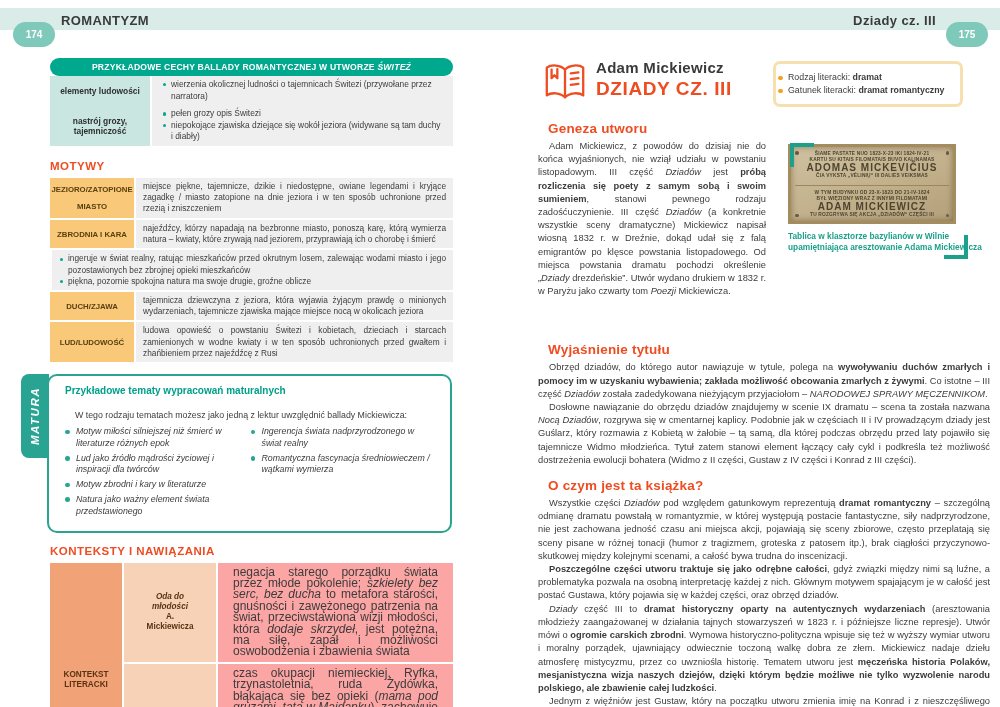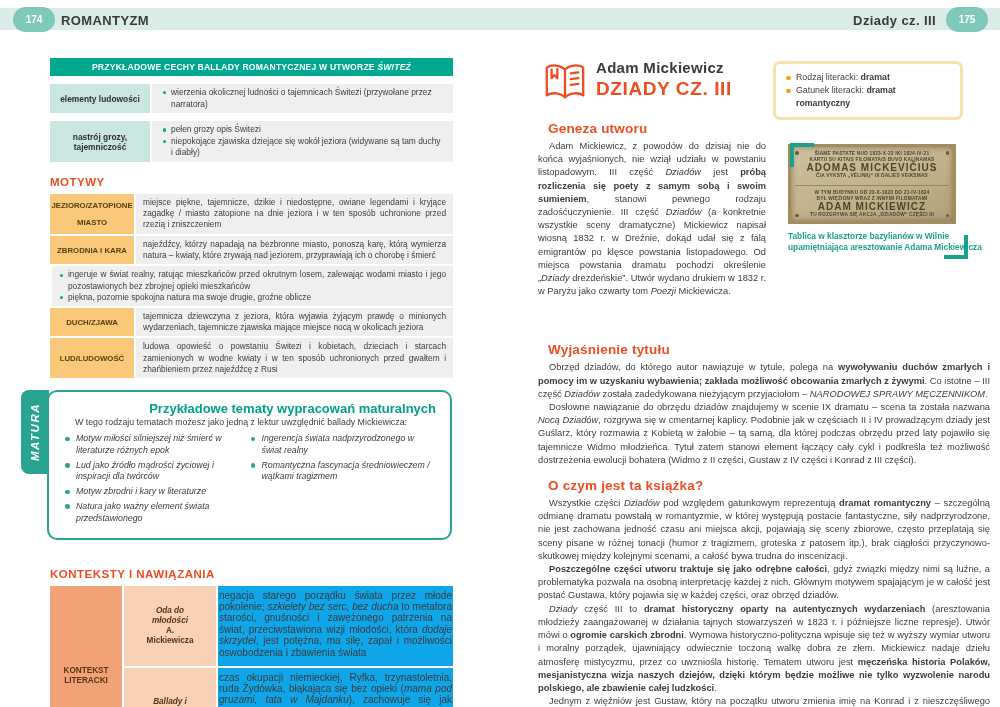--- a/index.html
+++ b/index.html
@@ -4,36 +4,36 @@
 <style>
   * { margin:0; padding:0; box-sizing:border-box; }
   html,body { width:1000px; height:707px; }
   body {
     font-family:"Liberation Sans", sans-serif;
     background:#ffffff; color:#3c3c3b; position:relative; overflow:hidden;
   }
   
   .band { position:absolute; top:8px; left:0; right:0; height:22px; background:#d9ece8; }
   .bubble {
-    position:absolute; top:7px; width:42px; height:25px; background:#7fc9bb;
+    position:absolute; top:22px; width:42px; height:25px; background:#7fc9bb;
     border-radius:13px; color:#fff; font-weight:bold; font-size:10px;
     display:flex; align-items:center; justify-content:center;
   }
   .bubble.l { left:13px; } .bubble.r { right:12px; }
   .runhead { position:absolute; top:13px; font-size:13px; font-weight:bold; letter-spacing:.4px; color:#3a3a3a; }
   .runhead.l { left:61px; } .runhead.r { right:64px; }
 
   
   .col-left { position:absolute; left:50px; top:58px; width:403px; }
 
   .t1 .thead {
     background:#00a88e; color:#fff; font-size:8.6px; font-weight:bold;
-    text-align:center; padding:4px 2px; letter-spacing:.2px;
-  }
-  .t1 .row { display:flex; margin-top:8px; }
+    text-align:center; padding:4px 2px; letter-spacing:.2px;border-radius:9px;
+  }
+  .t1 .row { display:flex; margin-top:0; }
   .t1 .lab {
     width:100px; background:#c9e7e0; display:flex; align-items:center; justify-content:center;
     font-weight:bold; font-size:8.4px; text-align:center; padding:3px; color:#2f2f2f;
   }
   .t1 .val { flex:1; background:#efefef; padding:3px 10px; margin-left:2px; font-size:8.4px; line-height:11.6px; }
 
   ul.b { list-style:none; }
   ul.b li { position:relative; padding-left:9px; }
   ul.b li::before { content:""; position:absolute; left:1px; top:4.2px; width:3.2px; height:3.2px; border-radius:50%; background:#00a88e; }
 
@@ -51,52 +51,52 @@
     border:2px solid #29a492; border-radius:10px; padding:9px 14px 10px 16px;
   }
   .matura .tab {
     position:absolute; left:-28px; top:-2px; width:28px; height:84px; background:#29a492;
     border-radius:8px 0 0 8px; display:flex; align-items:center; justify-content:center;
   }
   .matura .tab span {
     writing-mode:vertical-rl; transform:rotate(180deg); color:#fff; font-weight:bold;
     font-style:italic; font-size:11.5px; letter-spacing:1.5px;
   }
-  .matura h3 { color:#00a08a; font-size:13px; font-weight:bold; margin-bottom:1px;text-align:right; }
+  .matura h3 { color:#00a08a; font-size:10px; font-weight:bold; margin-bottom:14px; }
   .matura .intro { font-size:8.8px; margin:0 0 6px 10px; }
   .matura .cols { display:flex; gap:0; }
   .matura ul { list-style:none; flex:1; }
   .matura li { position:relative; padding-left:11px; font-style:italic; font-size:8.8px; line-height:11.8px; margin-bottom:3px; }
   .matura li::before { content:""; position:absolute; left:0; top:3.5px; width:4.5px; height:4.5px; border-radius:50%; background:#29a492; }
 
   .ctx { display:flex; margin-top:2px; }
   .ctx .cat {
     width:72px; background:#f1a377; display:flex; align-items:center; justify-content:center;
     font-weight:bold; font-size:8.2px; color:#5a3214; text-align:center; line-height:10px;
   }
   .ctx .rows { flex:1; margin-left:2px; display:flex; flex-direction:column; gap:2px; }
   .ctx .row { display:flex; }
   .ctx .work {
     width:92px; background:#f8d2b6; display:flex; flex-direction:column; align-items:center; justify-content:center;
     font-size:8.2px; font-weight:bold; color:#5a3214; text-align:center; padding:20px; line-height:10px;
   }
   .ctx .work .wt { font-style:italic; }
-  .ctx .txt { flex:1; background:#0ea5e9; margin-left:2px; padding:4px 1px; font-size:10px; line-height:11.4px; text-align:justify; }
+  .ctx .txt { flex:1; background:#fca5a5; margin-left:2px; padding:4px 15px; font-size:12px; line-height:11.4px; text-align:justify; }
 
   
   .col-right { position:absolute; left:538px; top:56px; width:452px; }
 
   .titlebar { display:flex; align-items:flex-start; height:54px; position:relative; }
   .book-ic { width:46px; height:48px; margin:2px 8px 0 4px; flex:0 0 auto; }
   .tb-text .author { font-size:15px; font-weight:bold; color:#3a3a3a; letter-spacing:.3px; margin-top:3px; }
   .tb-text .title  { font-size:19px; font-weight:bold; color:#ee4d22; letter-spacing:.6px; margin-top:2px; }
 
   .infobox {
     position:absolute; right:27px; top:5px; width:190px;
-    border:3px solid #f7e0b0; border-radius:7px; background:#fff; padding:7px 9px;
+    border:3px solid #f7e0b0; border-radius:7px; background:#fff; padding:7px 1px;
   }
   .infobox .item { position:relative; padding-left:11px; font-size:8.8px; line-height:13px; }
   .infobox .item::before { content:""; position:absolute; left:1px; top:4.5px; width:4.5px; height:4.5px; border-radius:50%; background:#f5a11f; }
   .infobox b { font-weight:bold; }
 
   .sec h2 { color:#ee4d22; font-size:13.5px; font-weight:bold; margin:11px 0 4px 10px; letter-spacing:.2px; }
   .sec p { font-size:9.3px; line-height:13.2px; text-align:justify; text-indent:11px; }
   .sec.clear { clear:both;margin-top:44px; }
   .sec-geneza::after { content:""; display:block; clear:both; }
   .sec-geneza p { width:228px; }
@@ -188,26 +188,26 @@
     <div class="intro">W tego rodzaju tematach możesz jako jedną z lektur uwzględnić ballady Mickiewicza:</div>
     <div class="cols">
       <ul>
         <li>Motyw miłości silniejszej niż śmierć w literaturze różnych epok</li>
         <li>Lud jako źródło mądrości życiowej i inspiracji dla twórców</li>
         <li>Motyw zbrodni i kary w literaturze</li>
         <li>Natura jako ważny element świata przedstawionego</li>
       </ul>
       <ul>
         <li>Ingerencja świata nadprzyrodzonego w świat realny</li>
-        <li>Romantyczna fascynacja średniowieczem / wątkami tragizmem</li>
+        <li>Romantyczna fascynacja średniowieczem / wątkami wymierza</li>
       </ul>
     </div>
   </div>
 
-  <div class="h-orange" style="margin-top:28px">KONTEKSTY I NAWIĄZANIA</div>
+  <div class="h-orange" style="margin-top:12px">KONTEKSTY I NAWIĄZANIA</div>
 
   <div class="ctx">
     <div class="cat">KONTEKST LITERACKI</div>
     <div class="rows">
       <div class="row">
         <div class="work">
           <div class="wt">Oda do młodości</div>
           <div>A. Mickiewicza</div>
         </div>
         <div class="txt">negacja starego porządku świata przez młode pokolenie; <i>szkielety bez serc, bez ducha</i> to metafora starości, gnuśności i zawężonego patrzenia na świat, przeciwstawiona wizji młodości, która <i>dodaje skrzydeł</i>, jest potężna, ma siłę, zapał i możliwości oswobodzenia i zbawienia świata</div>

